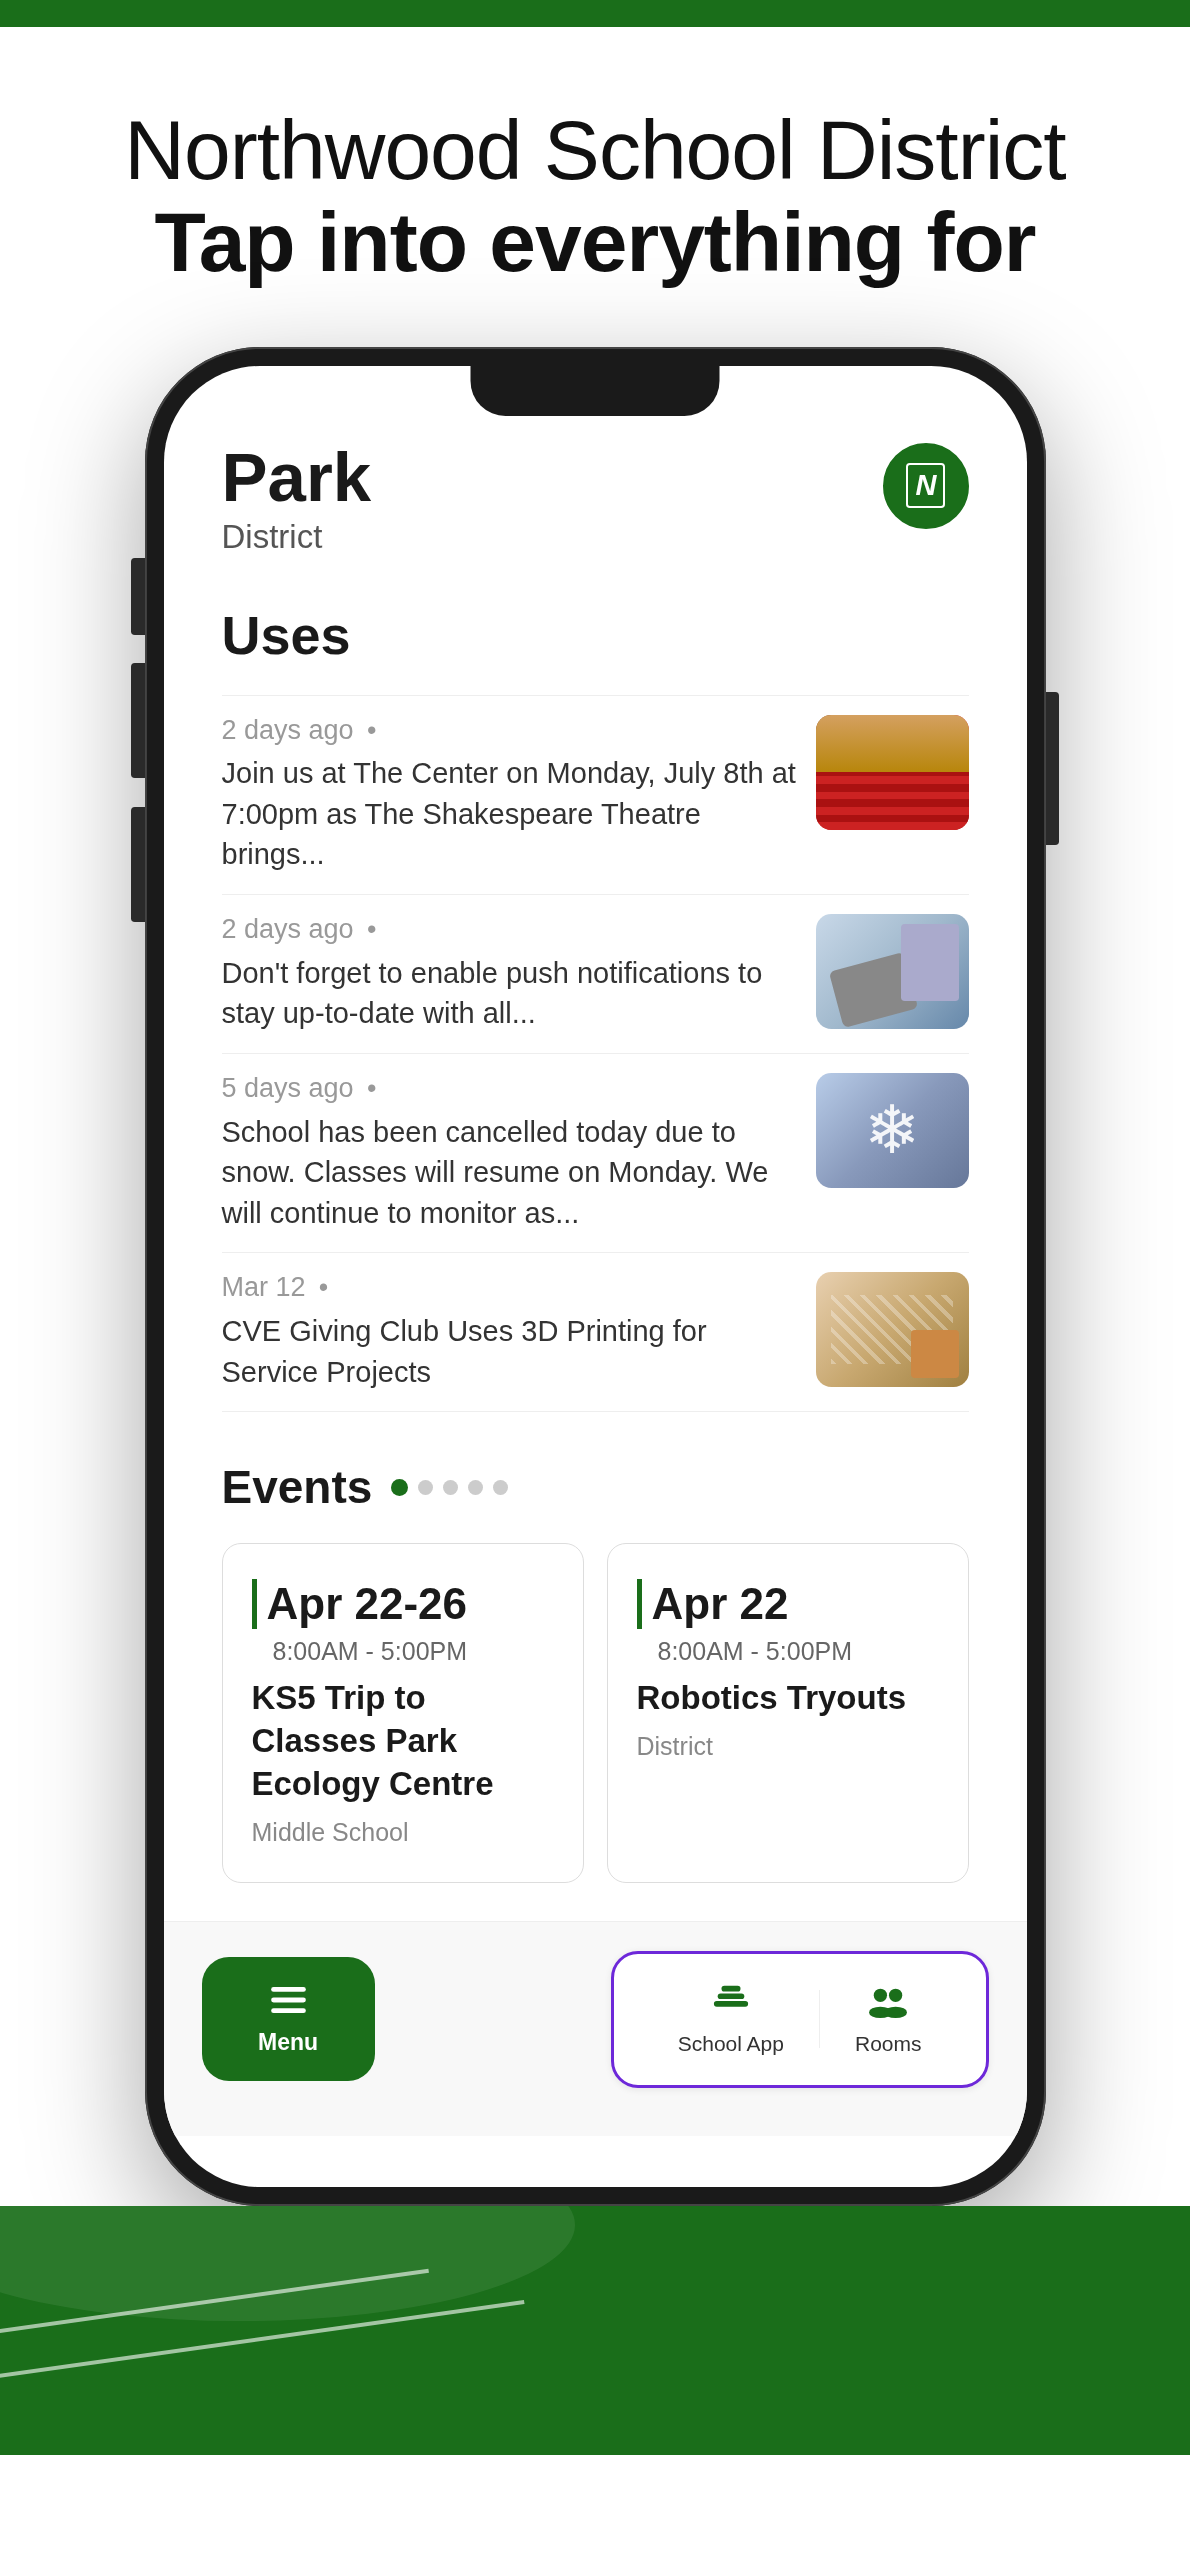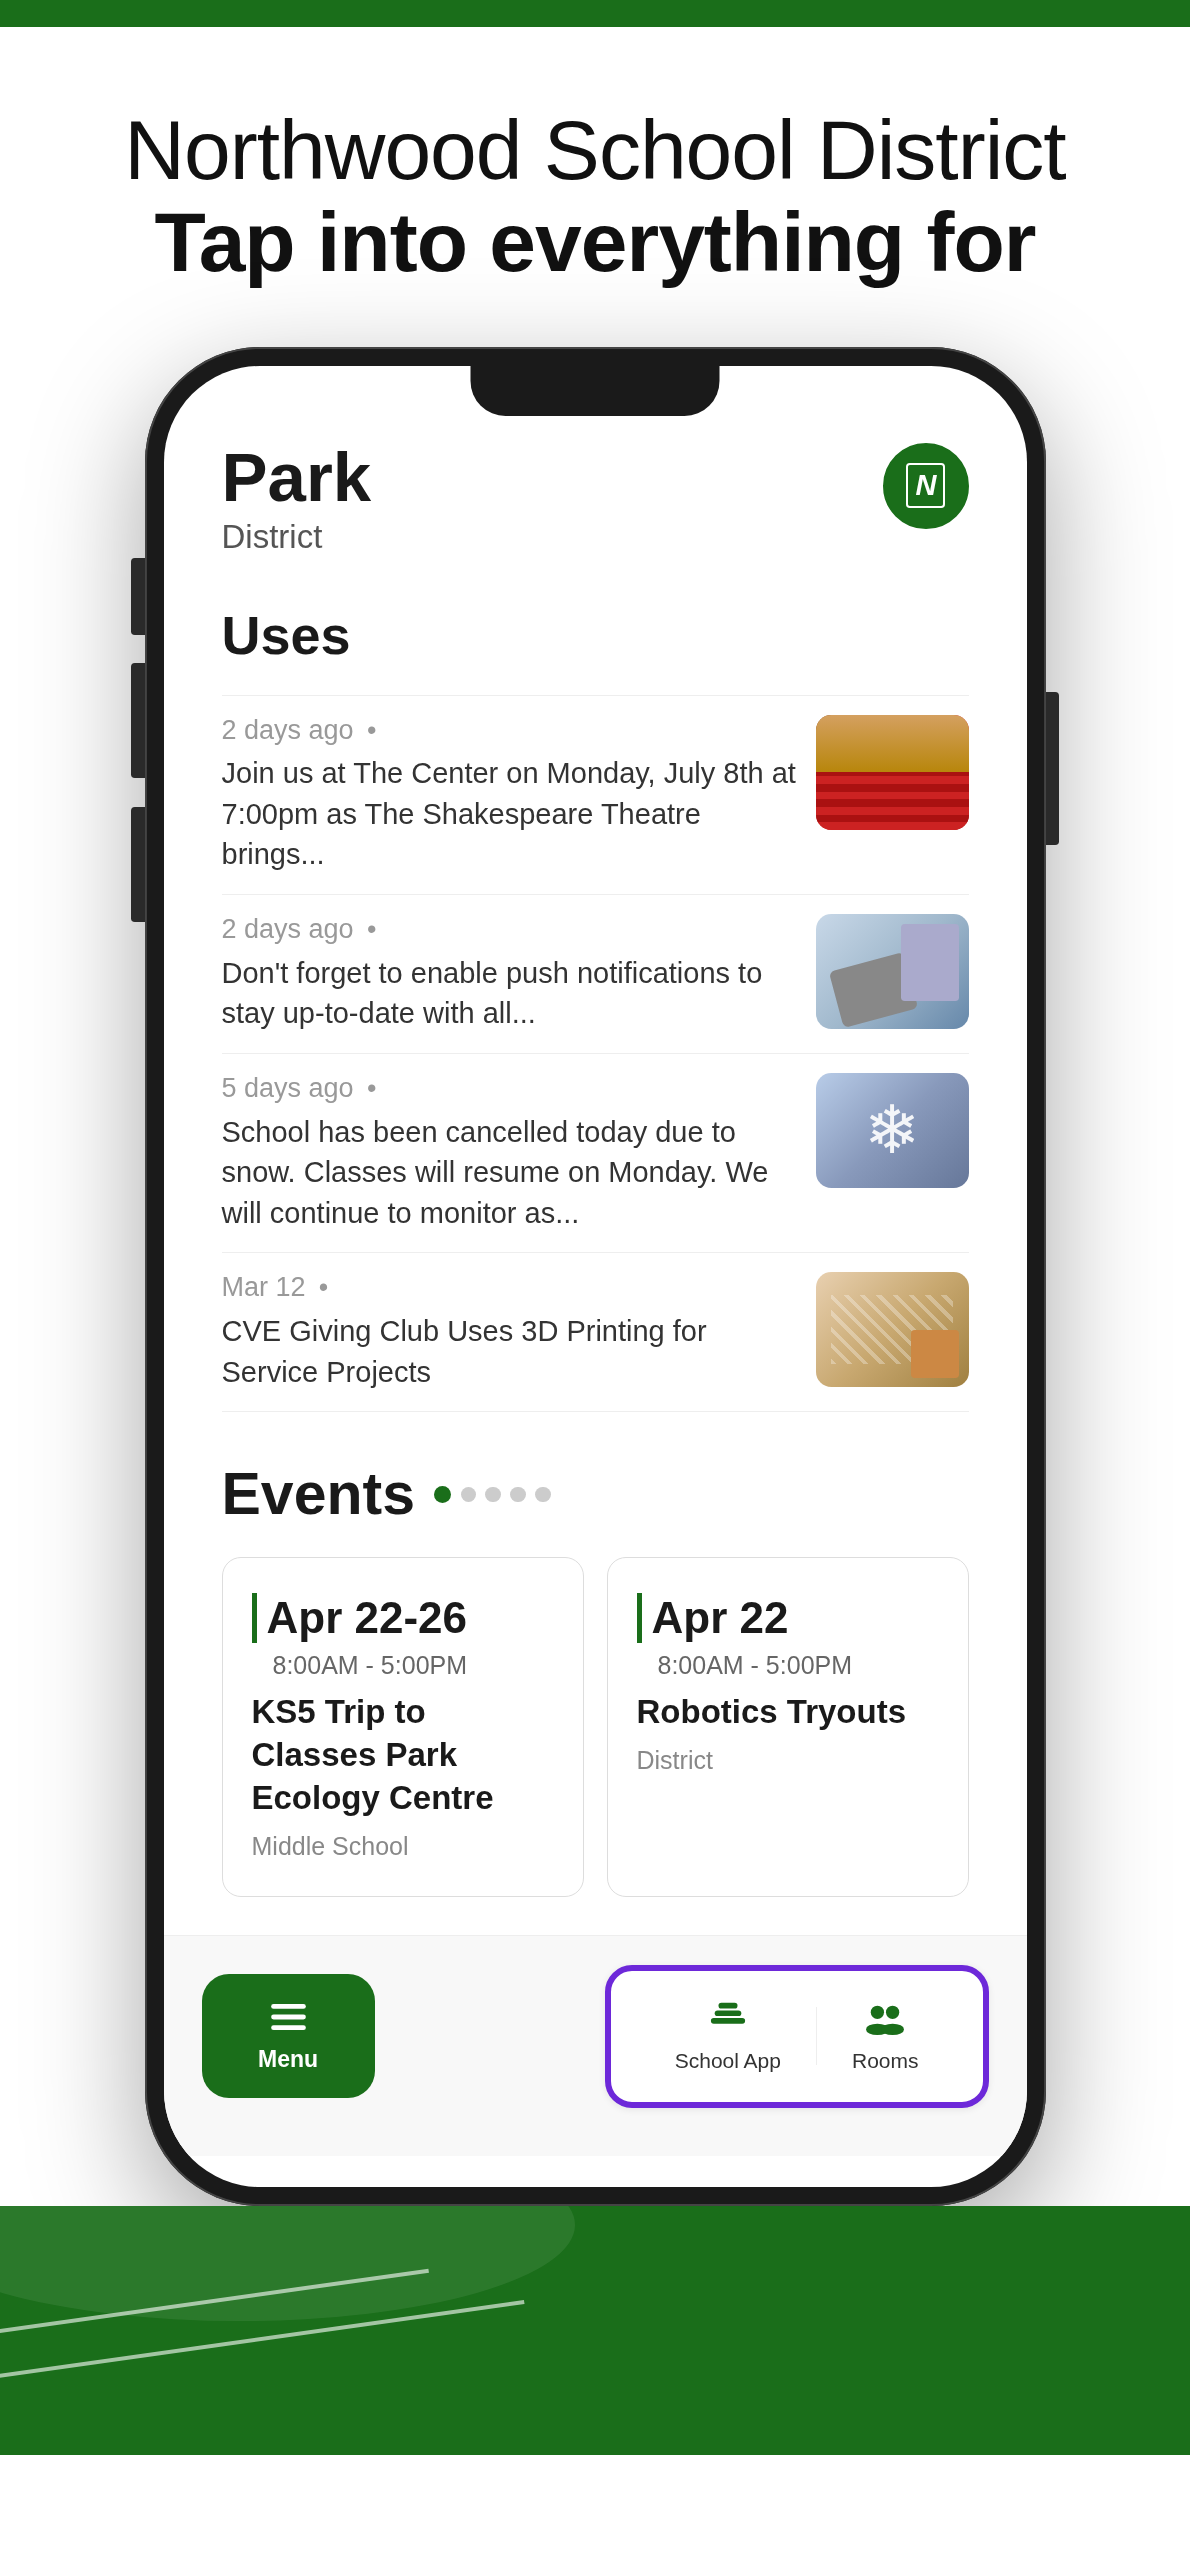--- a/index.html
+++ b/index.html
@@ -312,21 +312,21 @@
     
     .events-header {
       display: flex;
       align-items: center;
       gap: 19px;
       margin-top: 48px;
       margin-bottom: 29px;
     }
 
     .events-title {
-      font-size: 59px;
+      font-size: 46px;
       font-weight: 900;
       color: #1a1a1a;
     }
 
     .dots-indicator {
       display: flex;
       align-items: center;
       gap: 9.6px;
     }
 
@@ -415,21 +415,21 @@
       font-weight: 600;
     }
 
     .nav-btn-white {
       background: #ffffff;
       border-radius: 27px;
       padding: 19px 35px;
       display: flex;
       align-items: center;
       gap: 6px;
-      border: 6px solid #6d28d9;
+      border: 3px solid #6d28d9;
       box-shadow: 0 1.9px 7.7px rgba(0,0,0,0.08);
     }
 
     .nav-btn-tab {
       display: flex;
       flex-direction: column;
       align-items: center;
       gap: 7.7px;
       padding: 9.6px 29px;
     }

